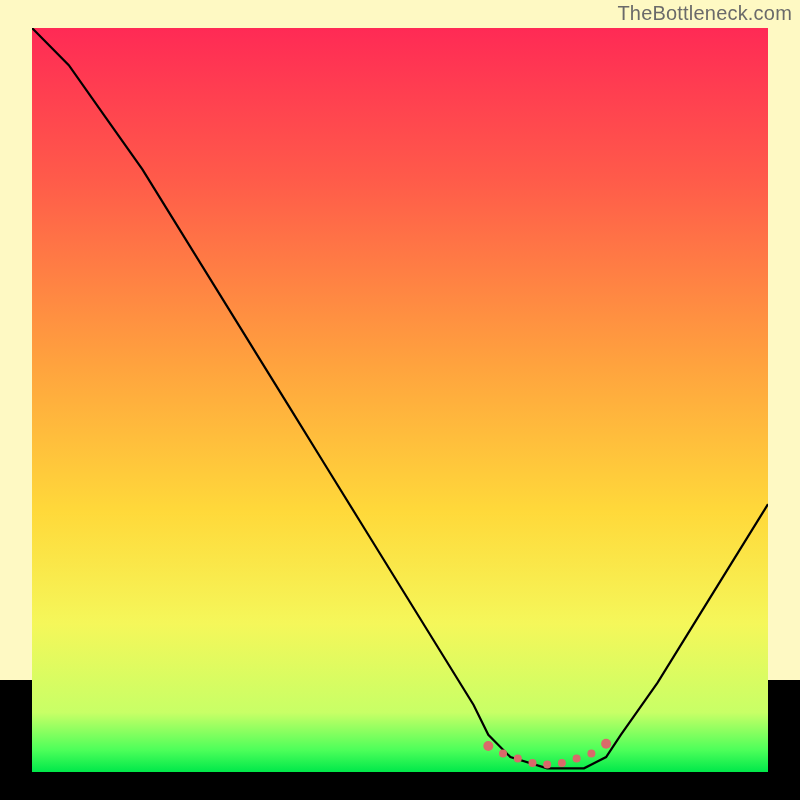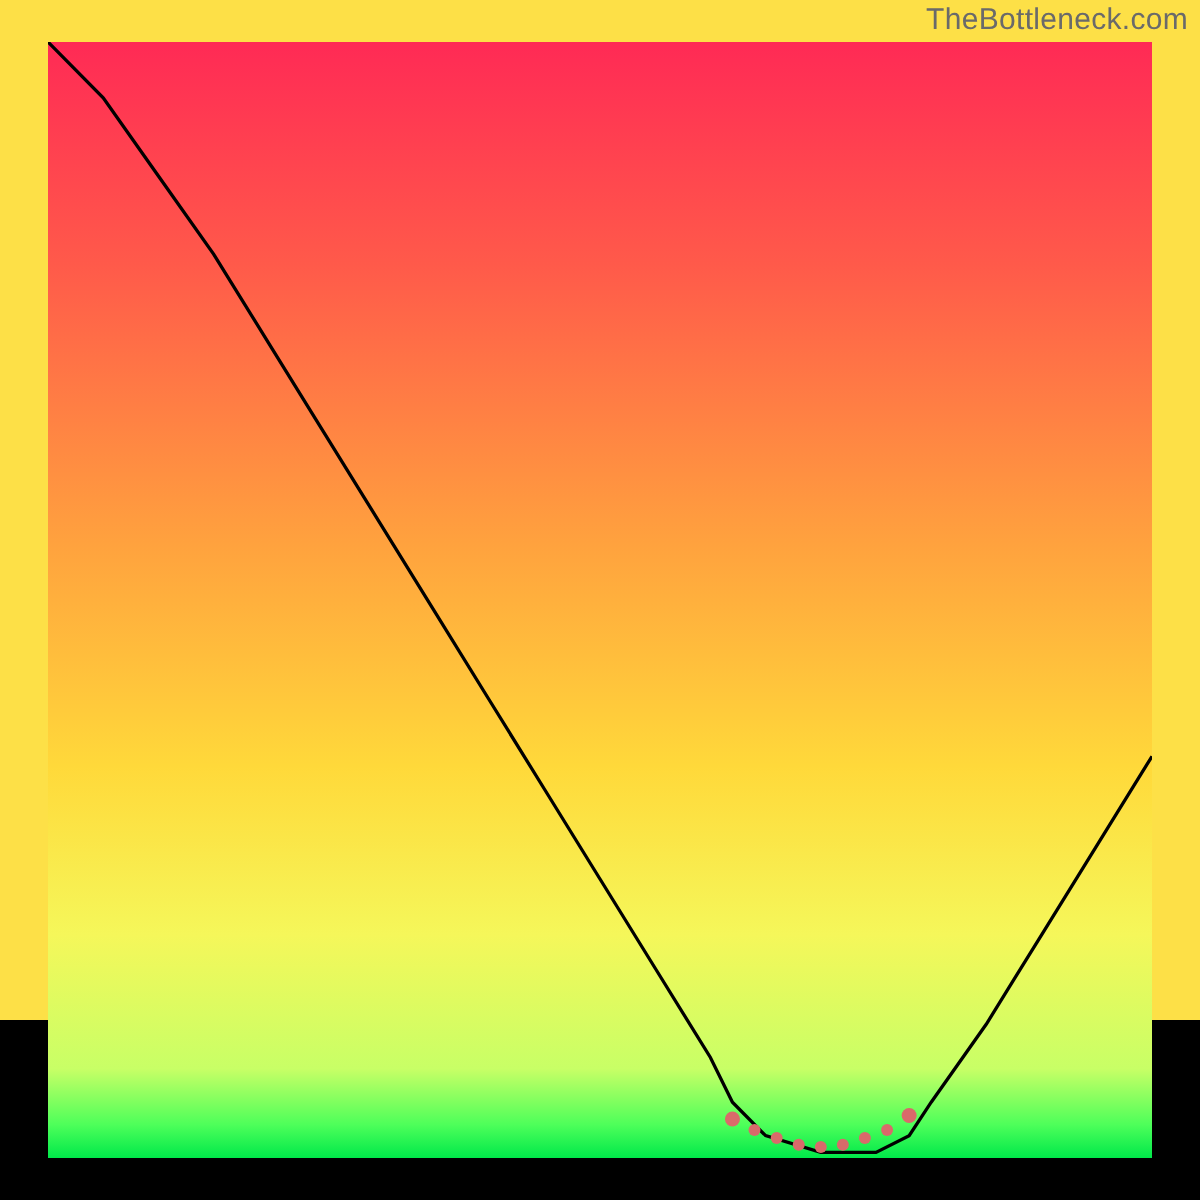--- a/index.html
+++ b/index.html
@@ -8,21 +8,21 @@
     width: 800px;
     height: 800px;
     background: #000;
     overflow: hidden;
     font-family: Arial, Helvetica, sans-serif;
   }
   .frame {
     position: relative;
     width: 800px;
     height: 680px;
-    background: #fde047;
+    background: #fef9c3;
   }
   .watermark {
     position: absolute;
     top: 2px;
     right: 8px;
     color: #6a6a6a;
     font-size: 20px;
     font-weight: 500;
     letter-spacing: 0.2px;
     z-index: 20;

